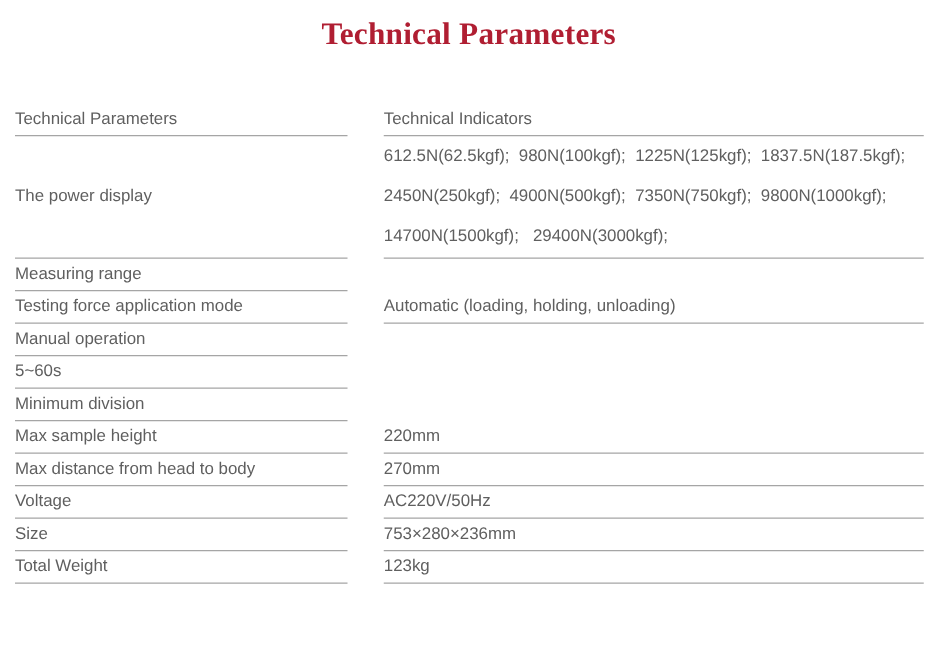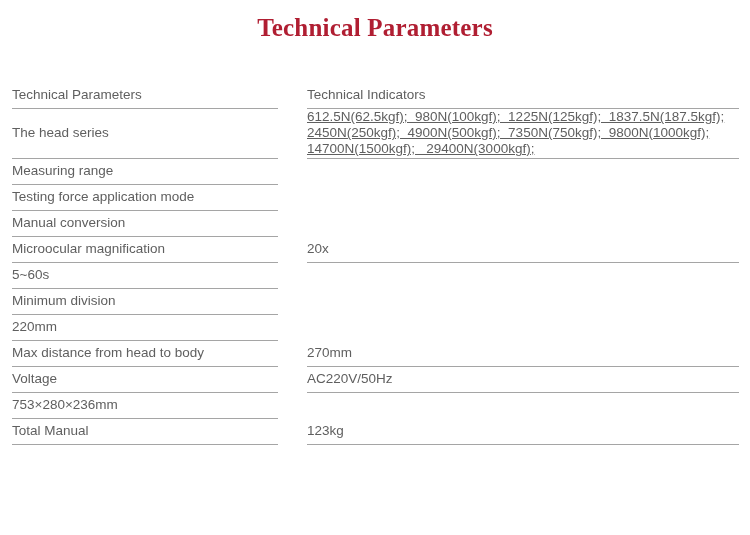--- a/index.html
+++ b/index.html
@@ -37,87 +37,85 @@
     padding-bottom: 1px;
     white-space: pre-wrap;
   }
   .cell.label {
     display: flex;
     align-items: center;
     white-space: nowrap;
     overflow: visible;
   }
   .t-row.power .cell.value {
-    line-height: 16px;
-    text-decoration: underline;
+    line-height: 32px;
   }
 </style>
 </head>
 <body>
 
 <h1 class="page-title">Technical Parameters</h1>
 
 <div class="spec-table">
 
   <div class="t-row">
     <div class="cell label">Technical Parameters</div>
     <div class="cell value">Technical Indicators</div>
   </div>
 
   <div class="t-row power">
-    <div class="cell label">The head series</div>
+    <div class="cell label">The power display</div>
     <div class="cell value">612.5N(62.5kgf);  980N(100kgf);  1225N(125kgf);  1837.5N(187.5kgf);
 2450N(250kgf);  4900N(500kgf);  7350N(750kgf);  9800N(1000kgf);
 14700N(1500kgf);   29400N(3000kgf);</div>
   </div>
 
   <div class="t-row">
     <div class="cell label">Measuring range</div>
   </div>
 
   <div class="t-row">
     <div class="cell label">Testing force application mode</div>
+    <div class="cell value">Automatic (loading, holding, unloading)</div>
   </div>
 
   <div class="t-row">
-    <div class="cell value">Manual conversion</div>
+    <div class="cell value">Manual operation</div>
   </div>
 
   <div class="t-row">
   </div>
 
-  <div class="t-row">
-    <div class="cell label">Microocular magnification</div>
-    <div class="cell value">20x</div>
-  </div>
 
   <div class="t-row">
     <div class="cell value">5~60s</div>
   </div>
 
   <div class="t-row">
     <div class="cell label">Minimum division</div>
   </div>
 
   <div class="t-row">
+    <div class="cell label">Max sample height</div>
     <div class="cell value">220mm</div>
   </div>
 
   <div class="t-row">
     <div class="cell label">Max distance from head to body</div>
     <div class="cell value">270mm</div>
   </div>
 
   <div class="t-row">
     <div class="cell label">Voltage</div>
     <div class="cell value">AC220V/50Hz</div>
   </div>
 
   <div class="t-row">
+    <div class="cell label">Size</div>
     <div class="cell value">753×280×236mm</div>
   </div>
 
   <div class="t-row">
-    <div class="cell label">Total Manual</div>
+    <div class="cell label">Total Weight</div>
     <div class="cell value">123kg</div>
   </div>
 
 </div>
 
 </body></html>

